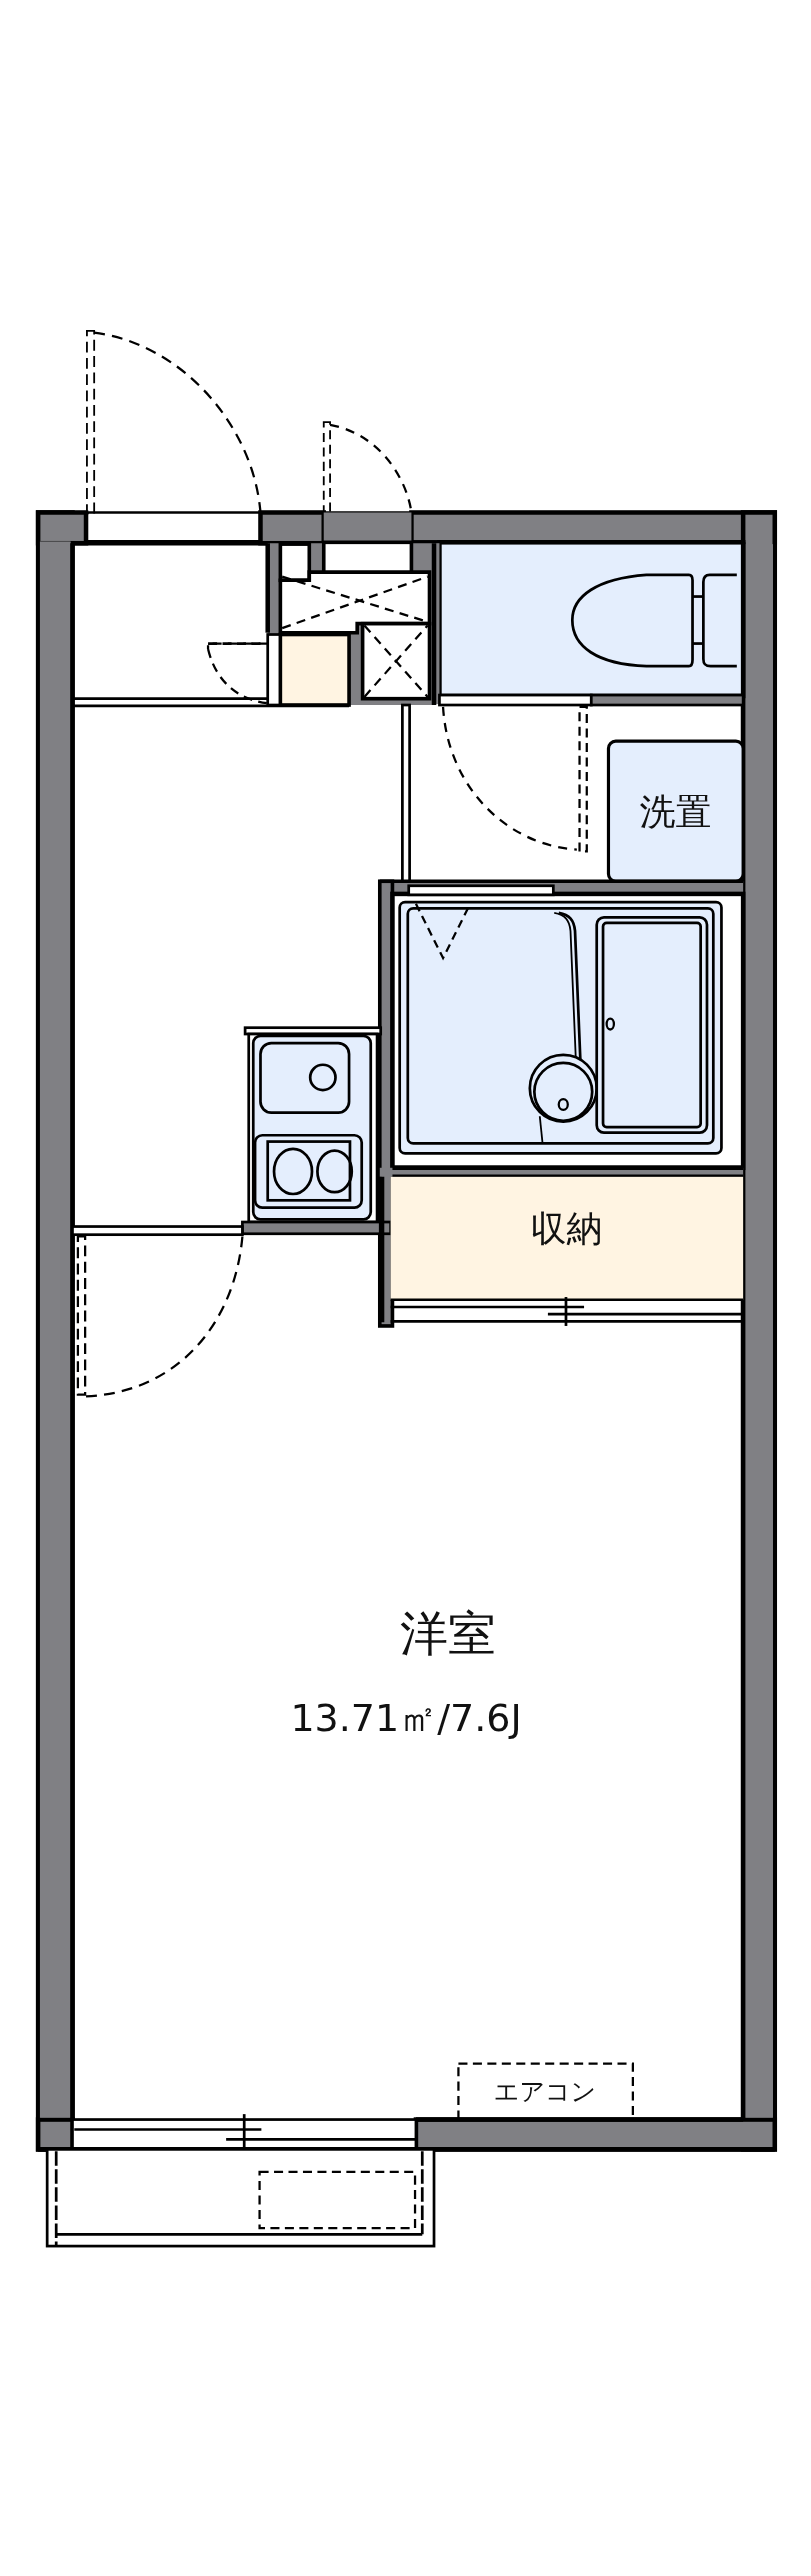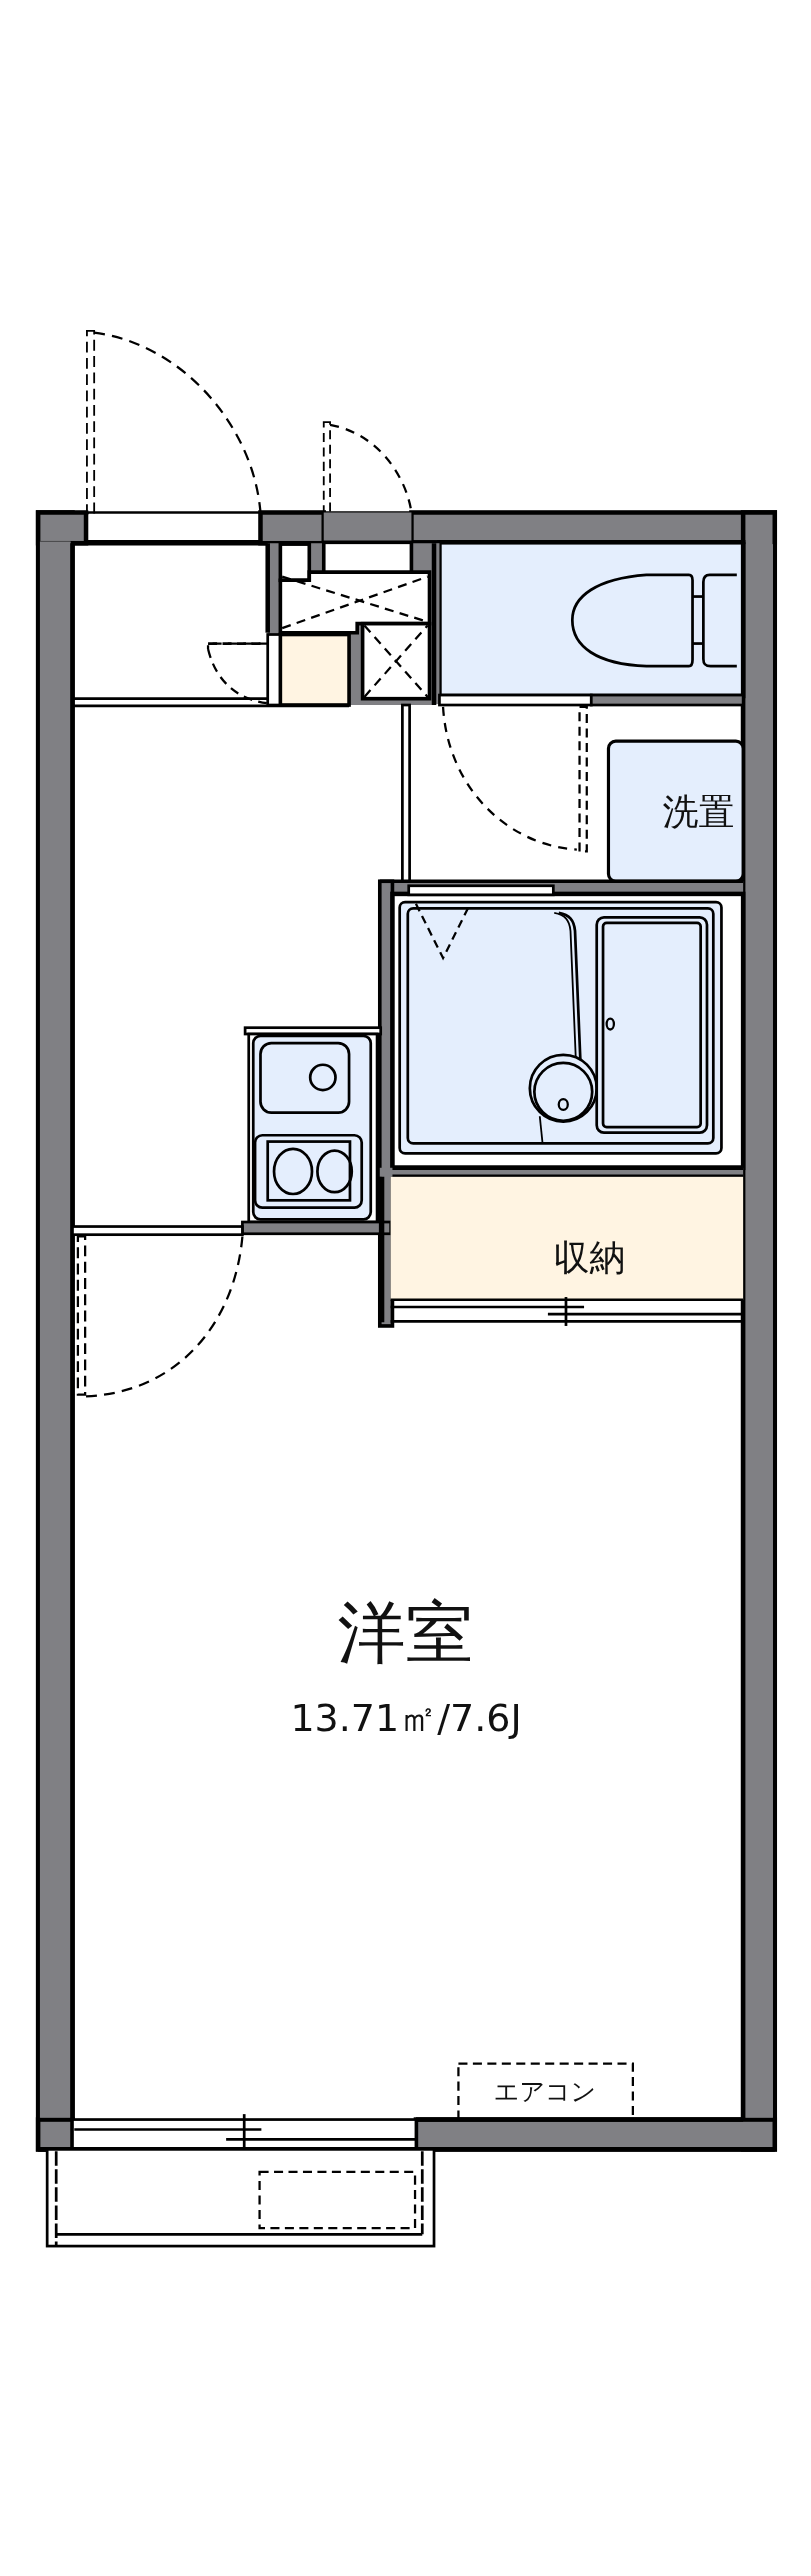--- a/index.html
+++ b/index.html
@@ -1,23 +1,23 @@
 <!DOCTYPE html>
 <html style="font-size:14.5px"><head>
 <meta charset="utf-8">
 <style>
   html, body { margin:0; padding:0; background:#ffffff; }
   body { width:812px; height:2576px; position:relative; overflow:hidden;
          font-family:"DejaVu Sans", "Liberation Sans", sans-serif; }
   #plan { position:absolute; left:0; top:0; width:812px; height:2576px; }
   .lbl { position:absolute; color:#111; white-space:nowrap; text-align:center;
          font-family:"DejaVu Sans", "Liberation Sans", sans-serif; }
-  .room-name { font-size:68px; line-height:58px; }
+  .room-name { font-size:48px; line-height:58px;text-align:right; }
   .room-area { font-size:38px; line-height:43px; }
-  .small-lbl { font-size:36px; line-height:40px;padding-left:23px; }
+  .small-lbl { font-size:36px; line-height:40px; }
   .ac-lbl { font-size:25px; line-height:29px; }
 </style>
 </head>
 <body>
 
 <svg id="plan" viewBox="0 0 898 2850" xmlns="http://www.w3.org/2000/svg">
   <g fill="none" stroke="#000" stroke-linejoin="miter">
 
     <g fill="#808084" stroke="#000" stroke-width="5">
 
@@ -207,16 +207,16 @@
       <line x1="62" y1="2472" x2="467" y2="2472" stroke-width="3"></line>
       <g>
         <rect x="287" y="2403" width="172" height="62" stroke-width="2.5" stroke-dasharray="10,6"></rect>
       </g>
     </g>
   </g>
 </svg>
 
 <div class="lbl room-name" style="left:315px; top:1604px; width:181px;">洋室</div>
 <div class="lbl room-area" style="left:225px; top:1697px; width:362px;">13.71㎡/7.6J</div>
-<div class="lbl small-lbl" style="left:476px; top:1209px; width:181px;margin-top:29px;">収納</div>
+<div class="lbl small-lbl" style="left:476px; top:1209px; width:181px;">収納</div>
 <div class="lbl small-lbl" style="left:608px; top:792px; width:135px;">洗置</div>
 <div class="lbl ac-lbl" style="left:458px; top:2077px; width:174px;text-align:center;">エアコン</div>
 
 
 </body></html>

